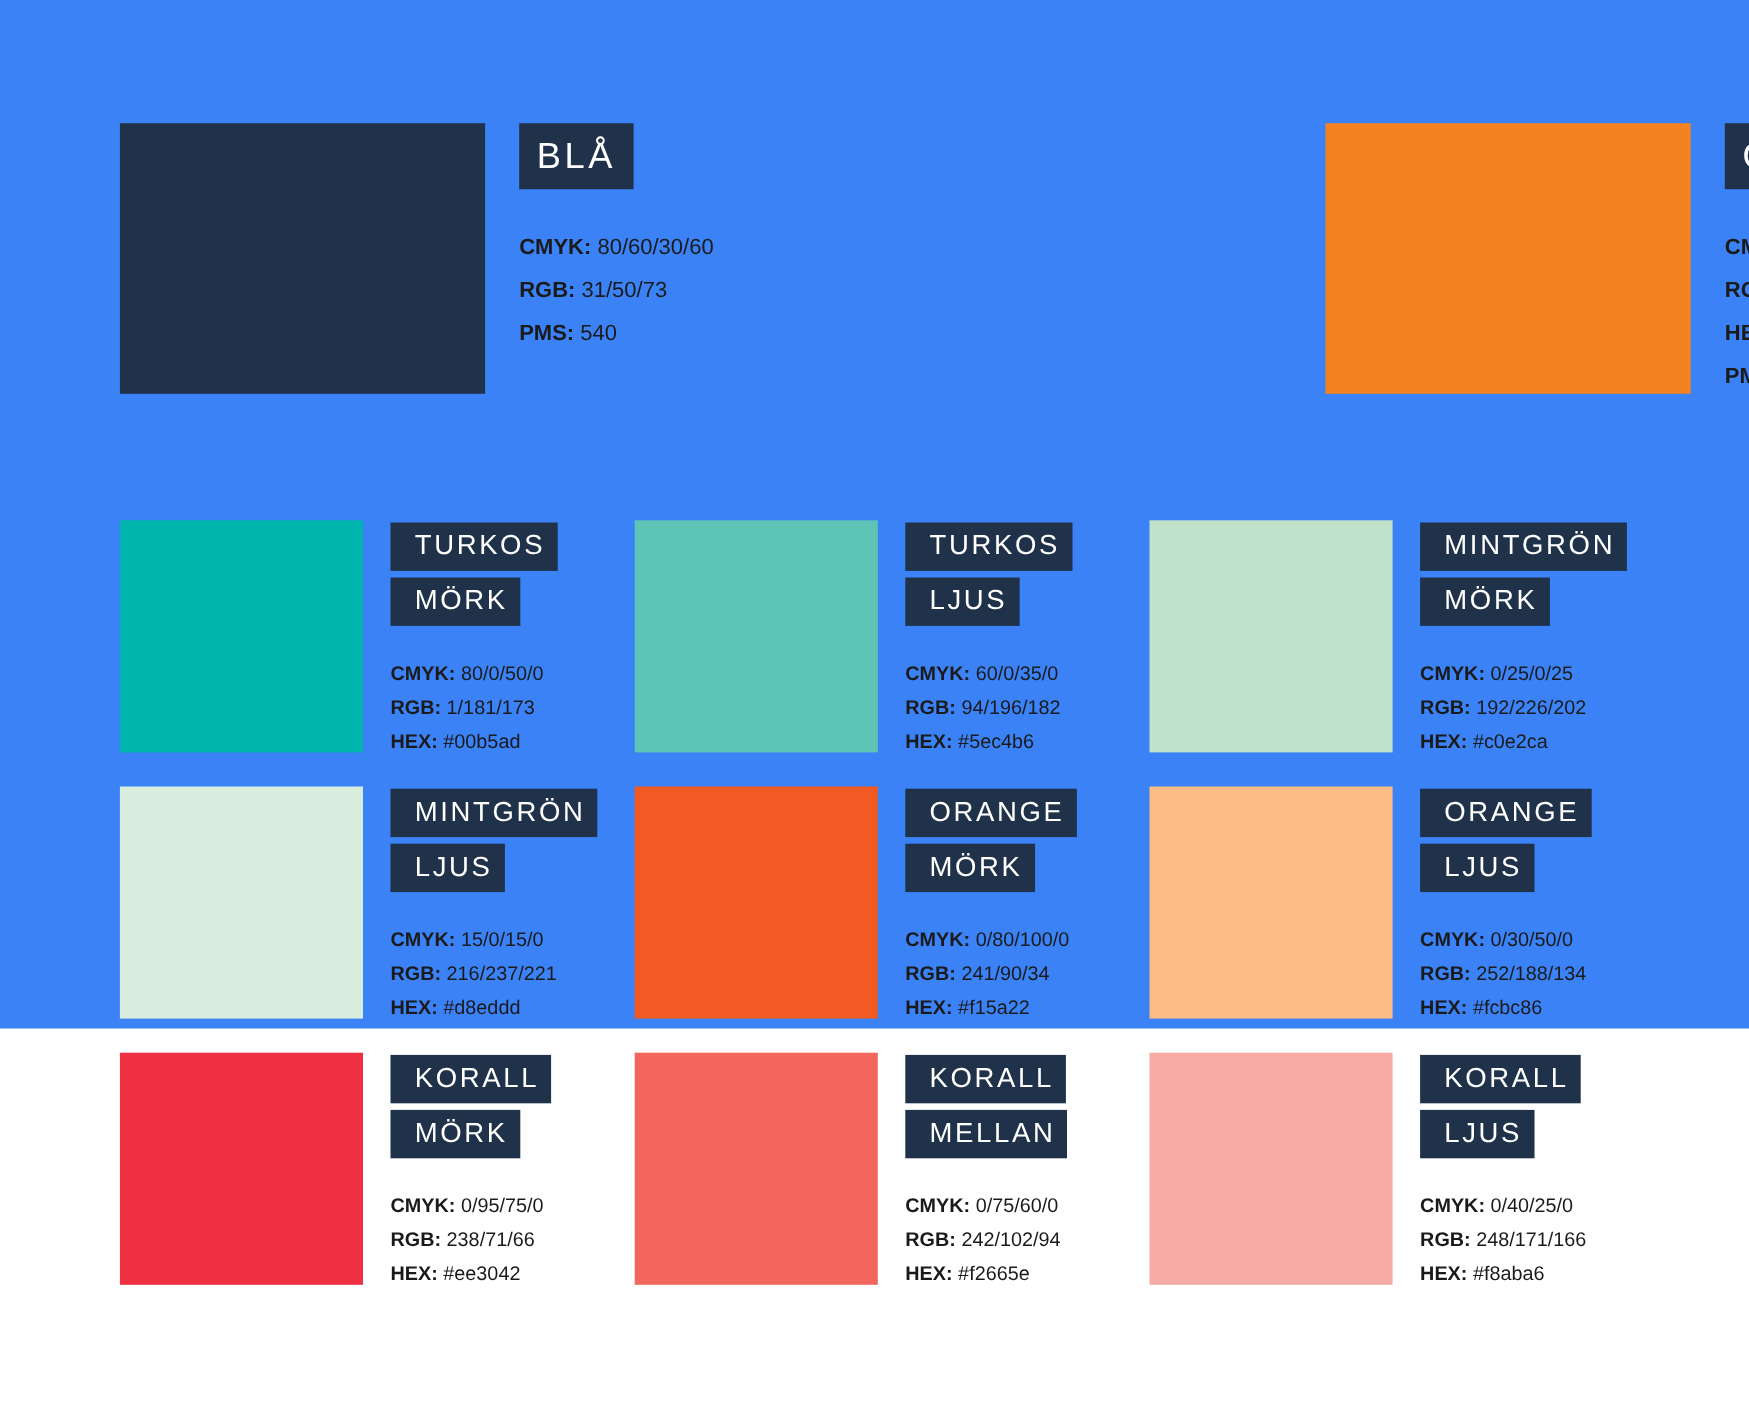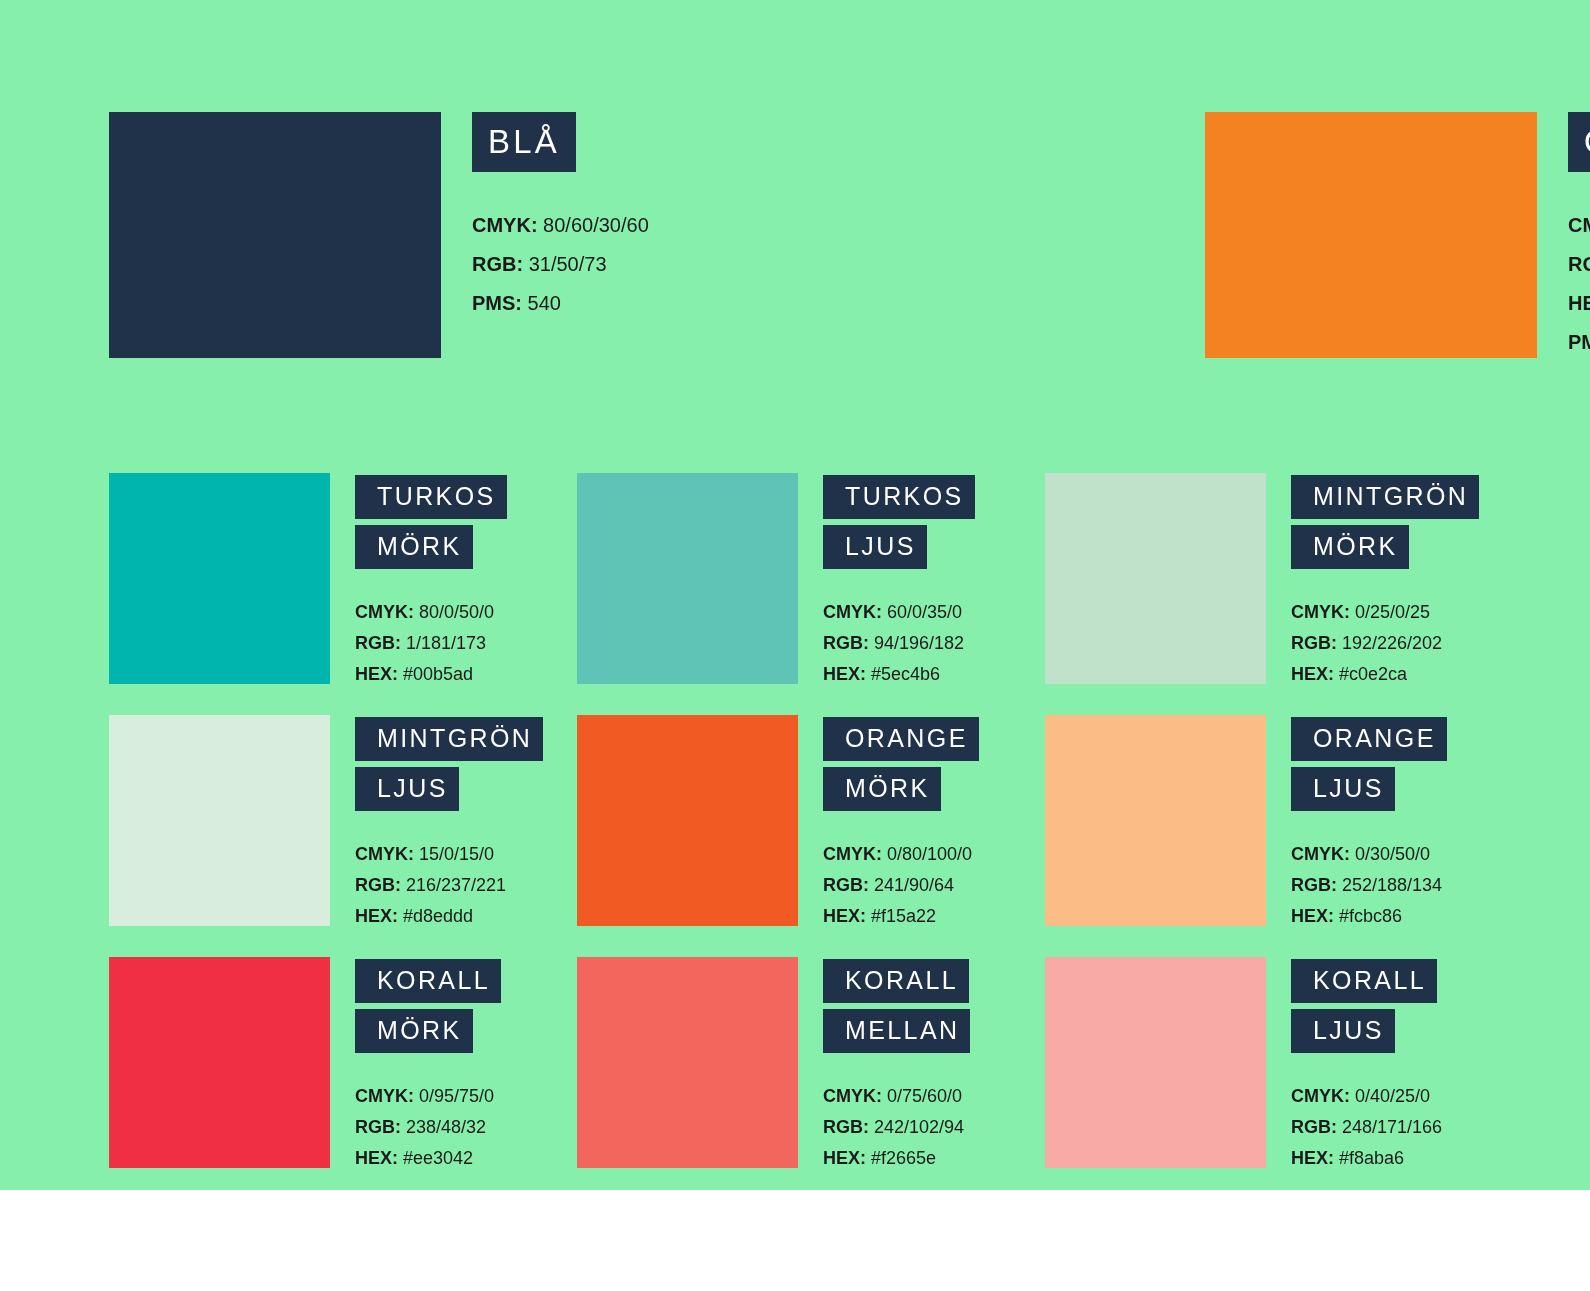--- a/index.html
+++ b/index.html
@@ -8,22 +8,22 @@
     width: 1590px;
     height: 1291px;
     background: #ffffff;
     font-family: "Liberation Sans", sans-serif;
     overflow: hidden;
   }
 
   .page {
     position: relative;
     width: 1590px;
-    height: 1190px;
-    background: #86efac;
+    height: 935px;
+    background: #3b82f6;
   }
 
   
   .primary-row {
     position: absolute;
     left: 109px;
     top: 112px;
     width: 1372px;
     height: 246px;
     display: flex;
@@ -225,21 +225,21 @@
         </div>
         <div class="cell">
           <div class="cell-chip" style="background: rgb(241, 90, 34);"></div>
           <div class="cell-info">
             <div>
               <div class="tag-line"><span class="tag cell-tag">ORANGE</span></div>
               <div class="tag-line"><span class="tag cell-tag">MÖRK</span></div>
             </div>
             <div class="cell-specs">
               <div class="spec-line"><span class="k">CMYK:</span><span class="v"> 0/80/100/0</span></div>
-              <div class="spec-line"><span class="k">RGB:</span><span class="v"> 241/90/64</span></div>
+              <div class="spec-line"><span class="k">RGB:</span><span class="v"> 241/90/34</span></div>
               <div class="spec-line"><span class="k">HEX:</span><span class="v"> #f15a22</span></div>
             </div>
           </div>
         </div>
         <div class="cell">
           <div class="cell-chip" style="background: rgb(252, 188, 134);"></div>
           <div class="cell-info">
             <div>
               <div class="tag-line"><span class="tag cell-tag">ORANGE</span></div>
               <div class="tag-line"><span class="tag cell-tag">LJUS</span></div>
@@ -255,21 +255,21 @@
       <div class="grid-row">
         <div class="cell">
           <div class="cell-chip" style="background: rgb(238, 48, 66);"></div>
           <div class="cell-info">
             <div>
               <div class="tag-line"><span class="tag cell-tag">KORALL</span></div>
               <div class="tag-line"><span class="tag cell-tag">MÖRK</span></div>
             </div>
             <div class="cell-specs">
               <div class="spec-line"><span class="k">CMYK:</span><span class="v"> 0/95/75/0</span></div>
-              <div class="spec-line"><span class="k">RGB:</span><span class="v"> 238/48/32</span></div>
+              <div class="spec-line"><span class="k">RGB:</span><span class="v"> 238/71/66</span></div>
               <div class="spec-line"><span class="k">HEX:</span><span class="v"> #ee3042</span></div>
             </div>
           </div>
         </div>
         <div class="cell">
           <div class="cell-chip" style="background: rgb(242, 102, 94);"></div>
           <div class="cell-info">
             <div>
               <div class="tag-line"><span class="tag cell-tag">KORALL</span></div>
               <div class="tag-line"><span class="tag cell-tag">MELLAN</span></div>

